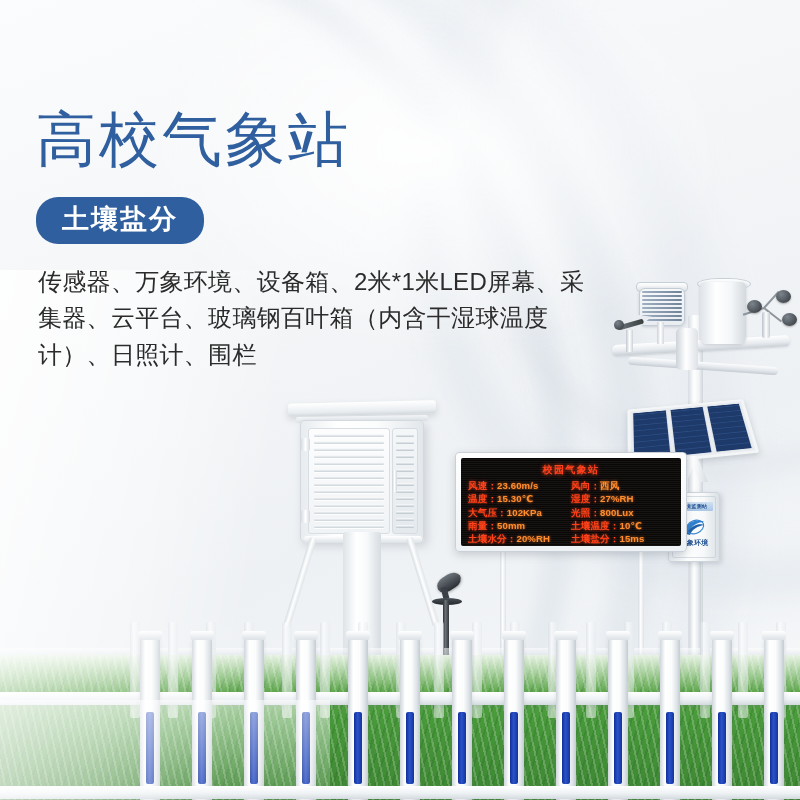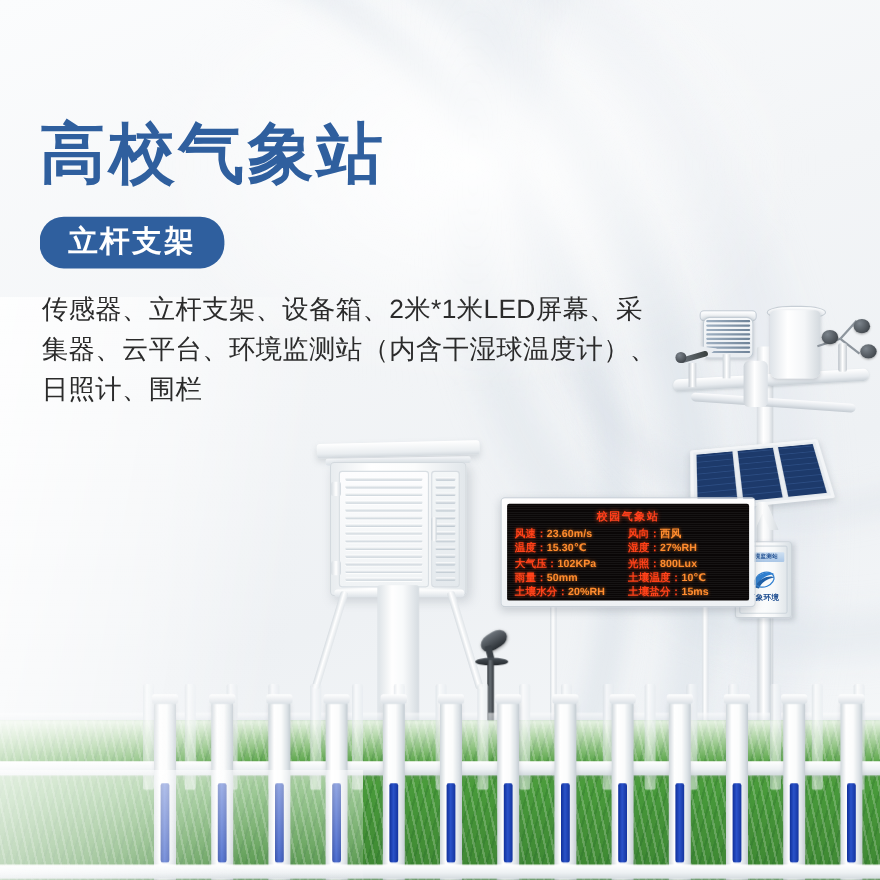--- a/index.html
+++ b/index.html
@@ -29,21 +29,21 @@
   .sw5{width:560px;height:700px;left:470px;top:-260px;
     border:20px solid rgba(200,210,222,.26);
     filter:blur(12px);transform:rotate(16deg);}
   .glow{position:absolute;left:120px;top:-60px;width:620px;height:420px;
     background:radial-gradient(ellipse at center,rgba(255,255,255,.95) 0%,rgba(255,255,255,0) 70%);
     filter:blur(6px);pointer-events:none;}
 
   
   .txtwrap{position:absolute;left:36px;top:108px;width:620px;z-index:40;}
   .title{
-    font-size:60px;font-weight:bold;color:#2f5f9e;letter-spacing:3px;
+    font-size:60px;font-weight:normal;color:#2f5f9e;letter-spacing:3px;
     line-height:1.08;margin:0;white-space:nowrap;
   }
   .subtitle{
     margin:10px 0 0 4px;font-size:20px;letter-spacing:4.5px;
     color:#9aa3ac;font-weight:400;white-space:nowrap;
   }
   .badge{
     display:inline-block;margin-top:24px;padding:9px 26px 11px;
     background:#2f5f9e;color:#fff;border-radius:22px;
     font-size:27px;font-weight:bold;letter-spacing:2px;line-height:1;
@@ -513,17 +513,17 @@
         </div>
       <div class="frail frail2"></div>
     </div>
 
     <div class="whitewash"></div>
     <div class="bottomhaze"></div>
   </div>
 
   <div class="txtwrap">
     <h1 class="title">高校气象站</h1>
-    <div class="badge">立杆支架</div>
-    <p class="desc">传感器、立杆支架、设备箱、2米*1米LED屏幕、采集器、云平台、环境监测站（内含干湿球温度计）、日照计、围栏</p>
+    <div class="badge">土壤盐分</div>
+    <p class="desc">传感器、万象环境、设备箱、2米*1米LED屏幕、采集器、云平台、玻璃钢百叶箱（内含干湿球温度计）、日照计、围栏</p>
   </div>
 
 </div>
 
 </body></html>

